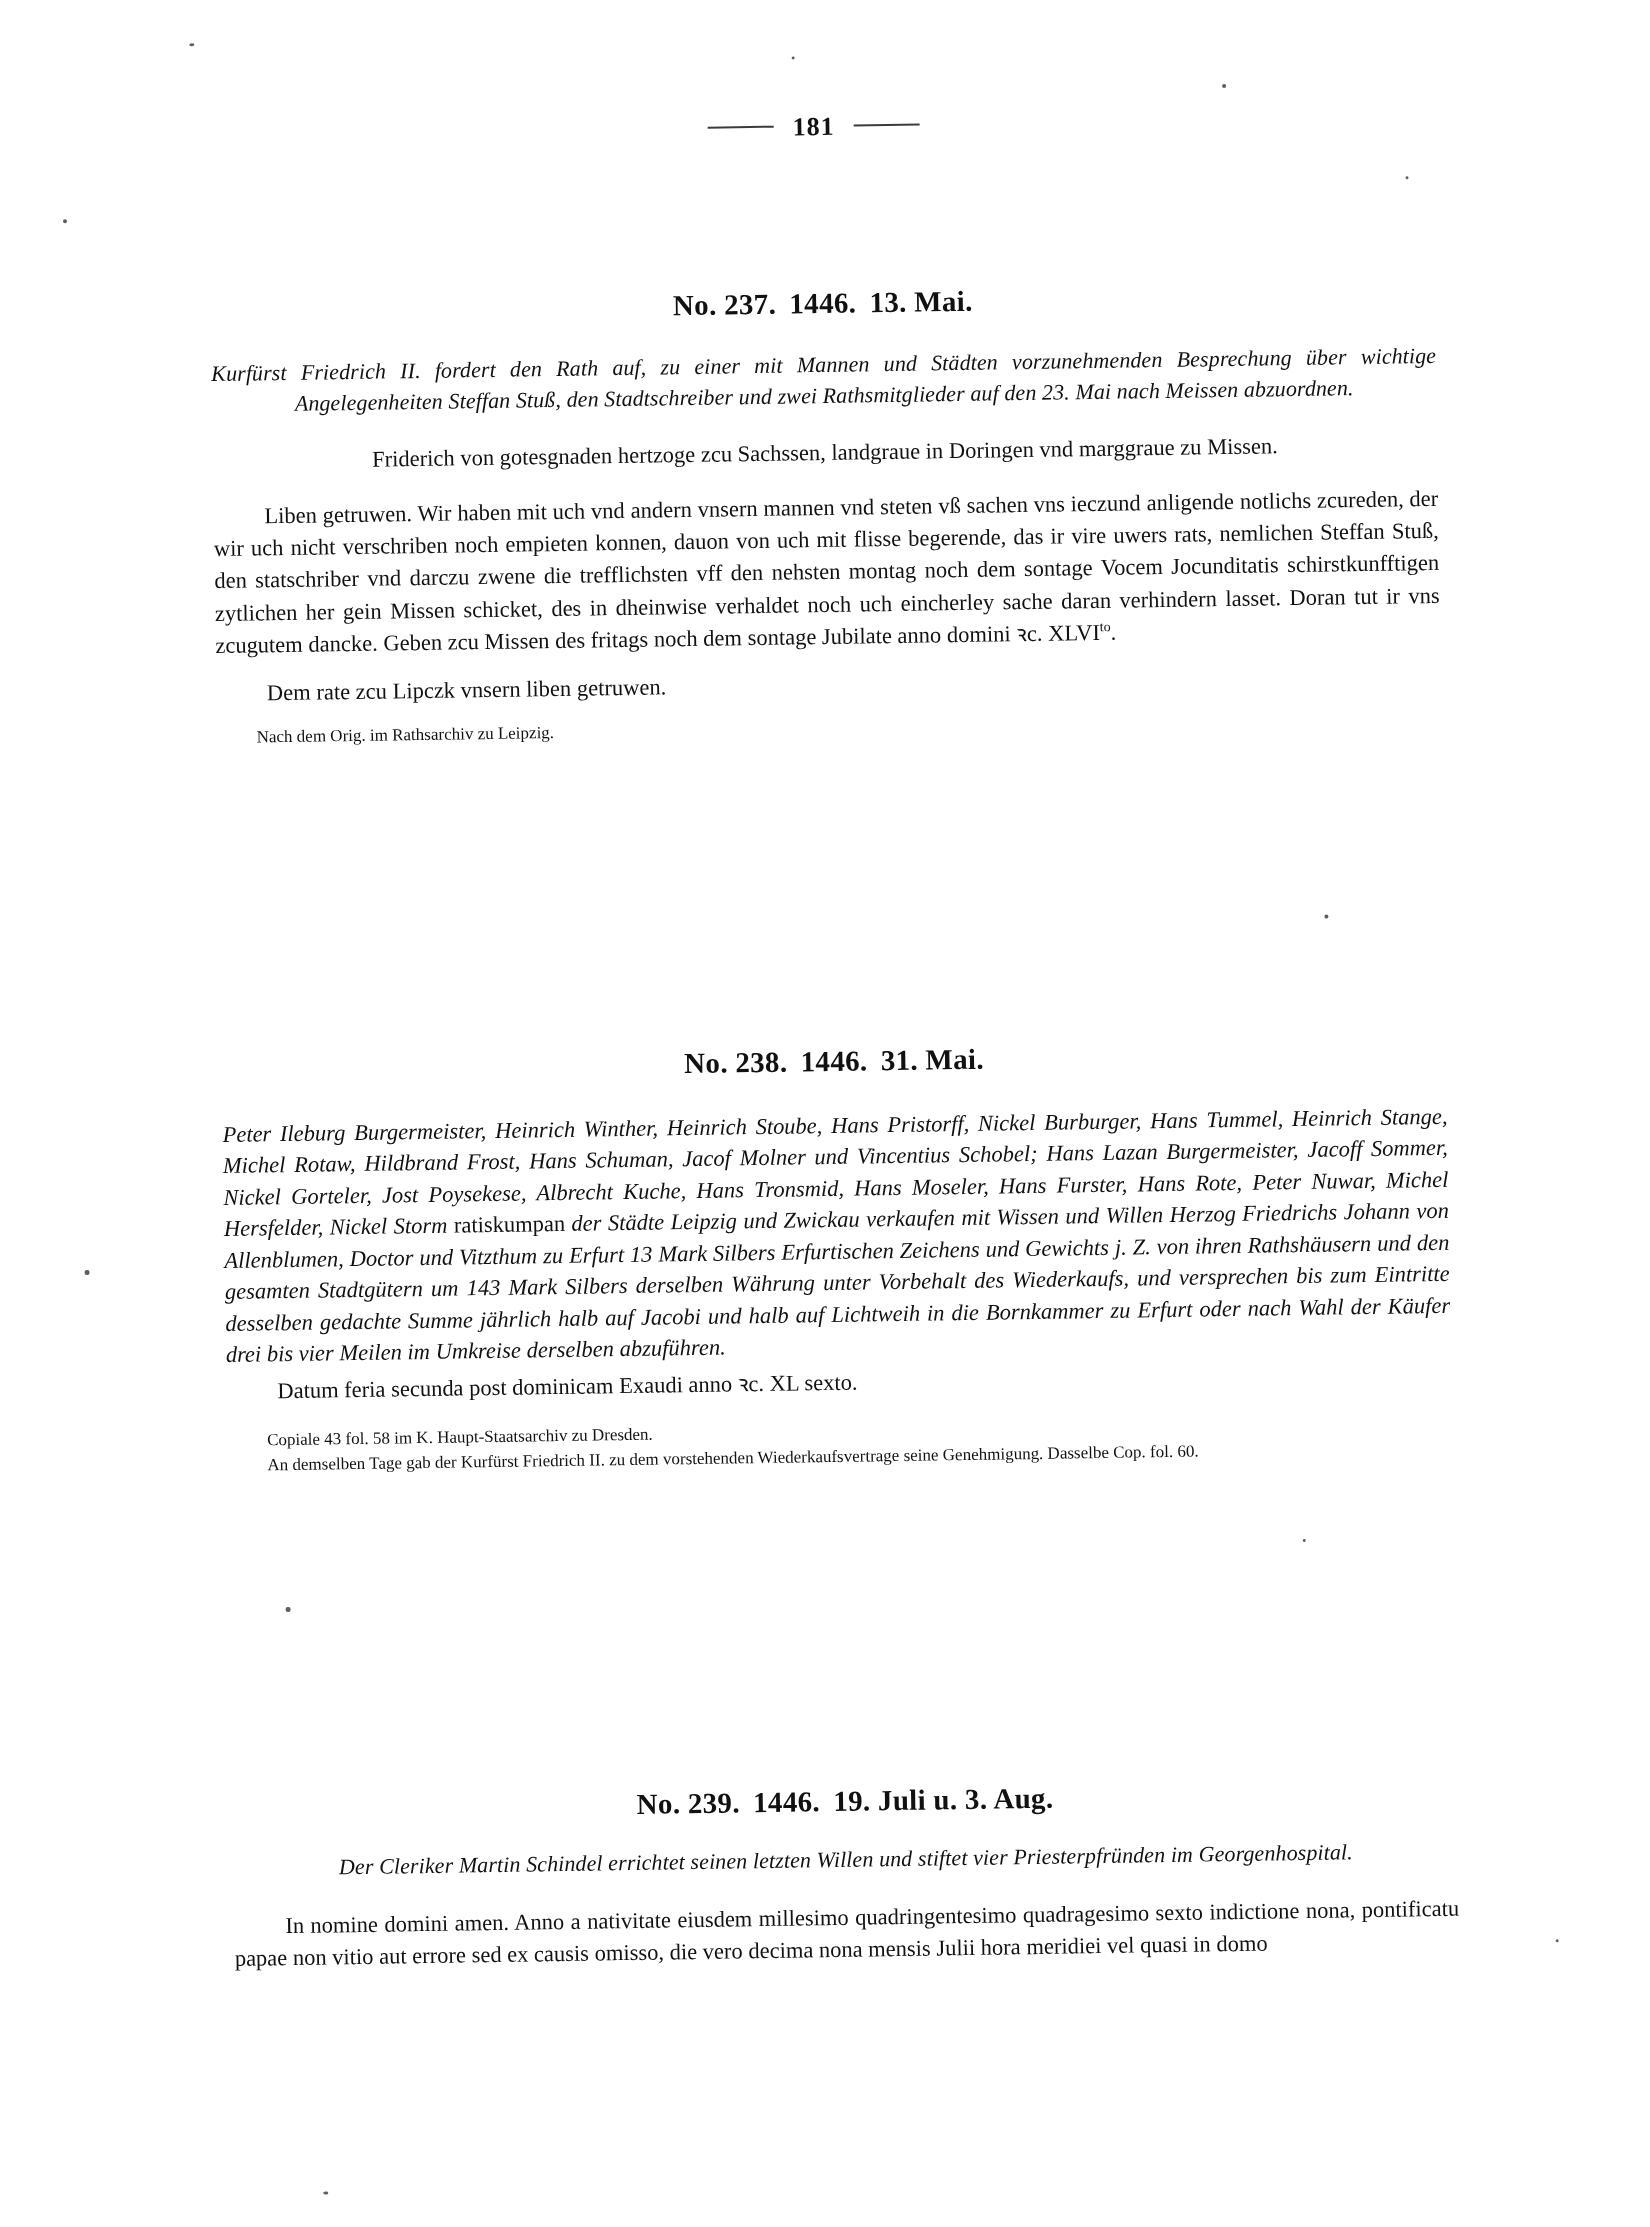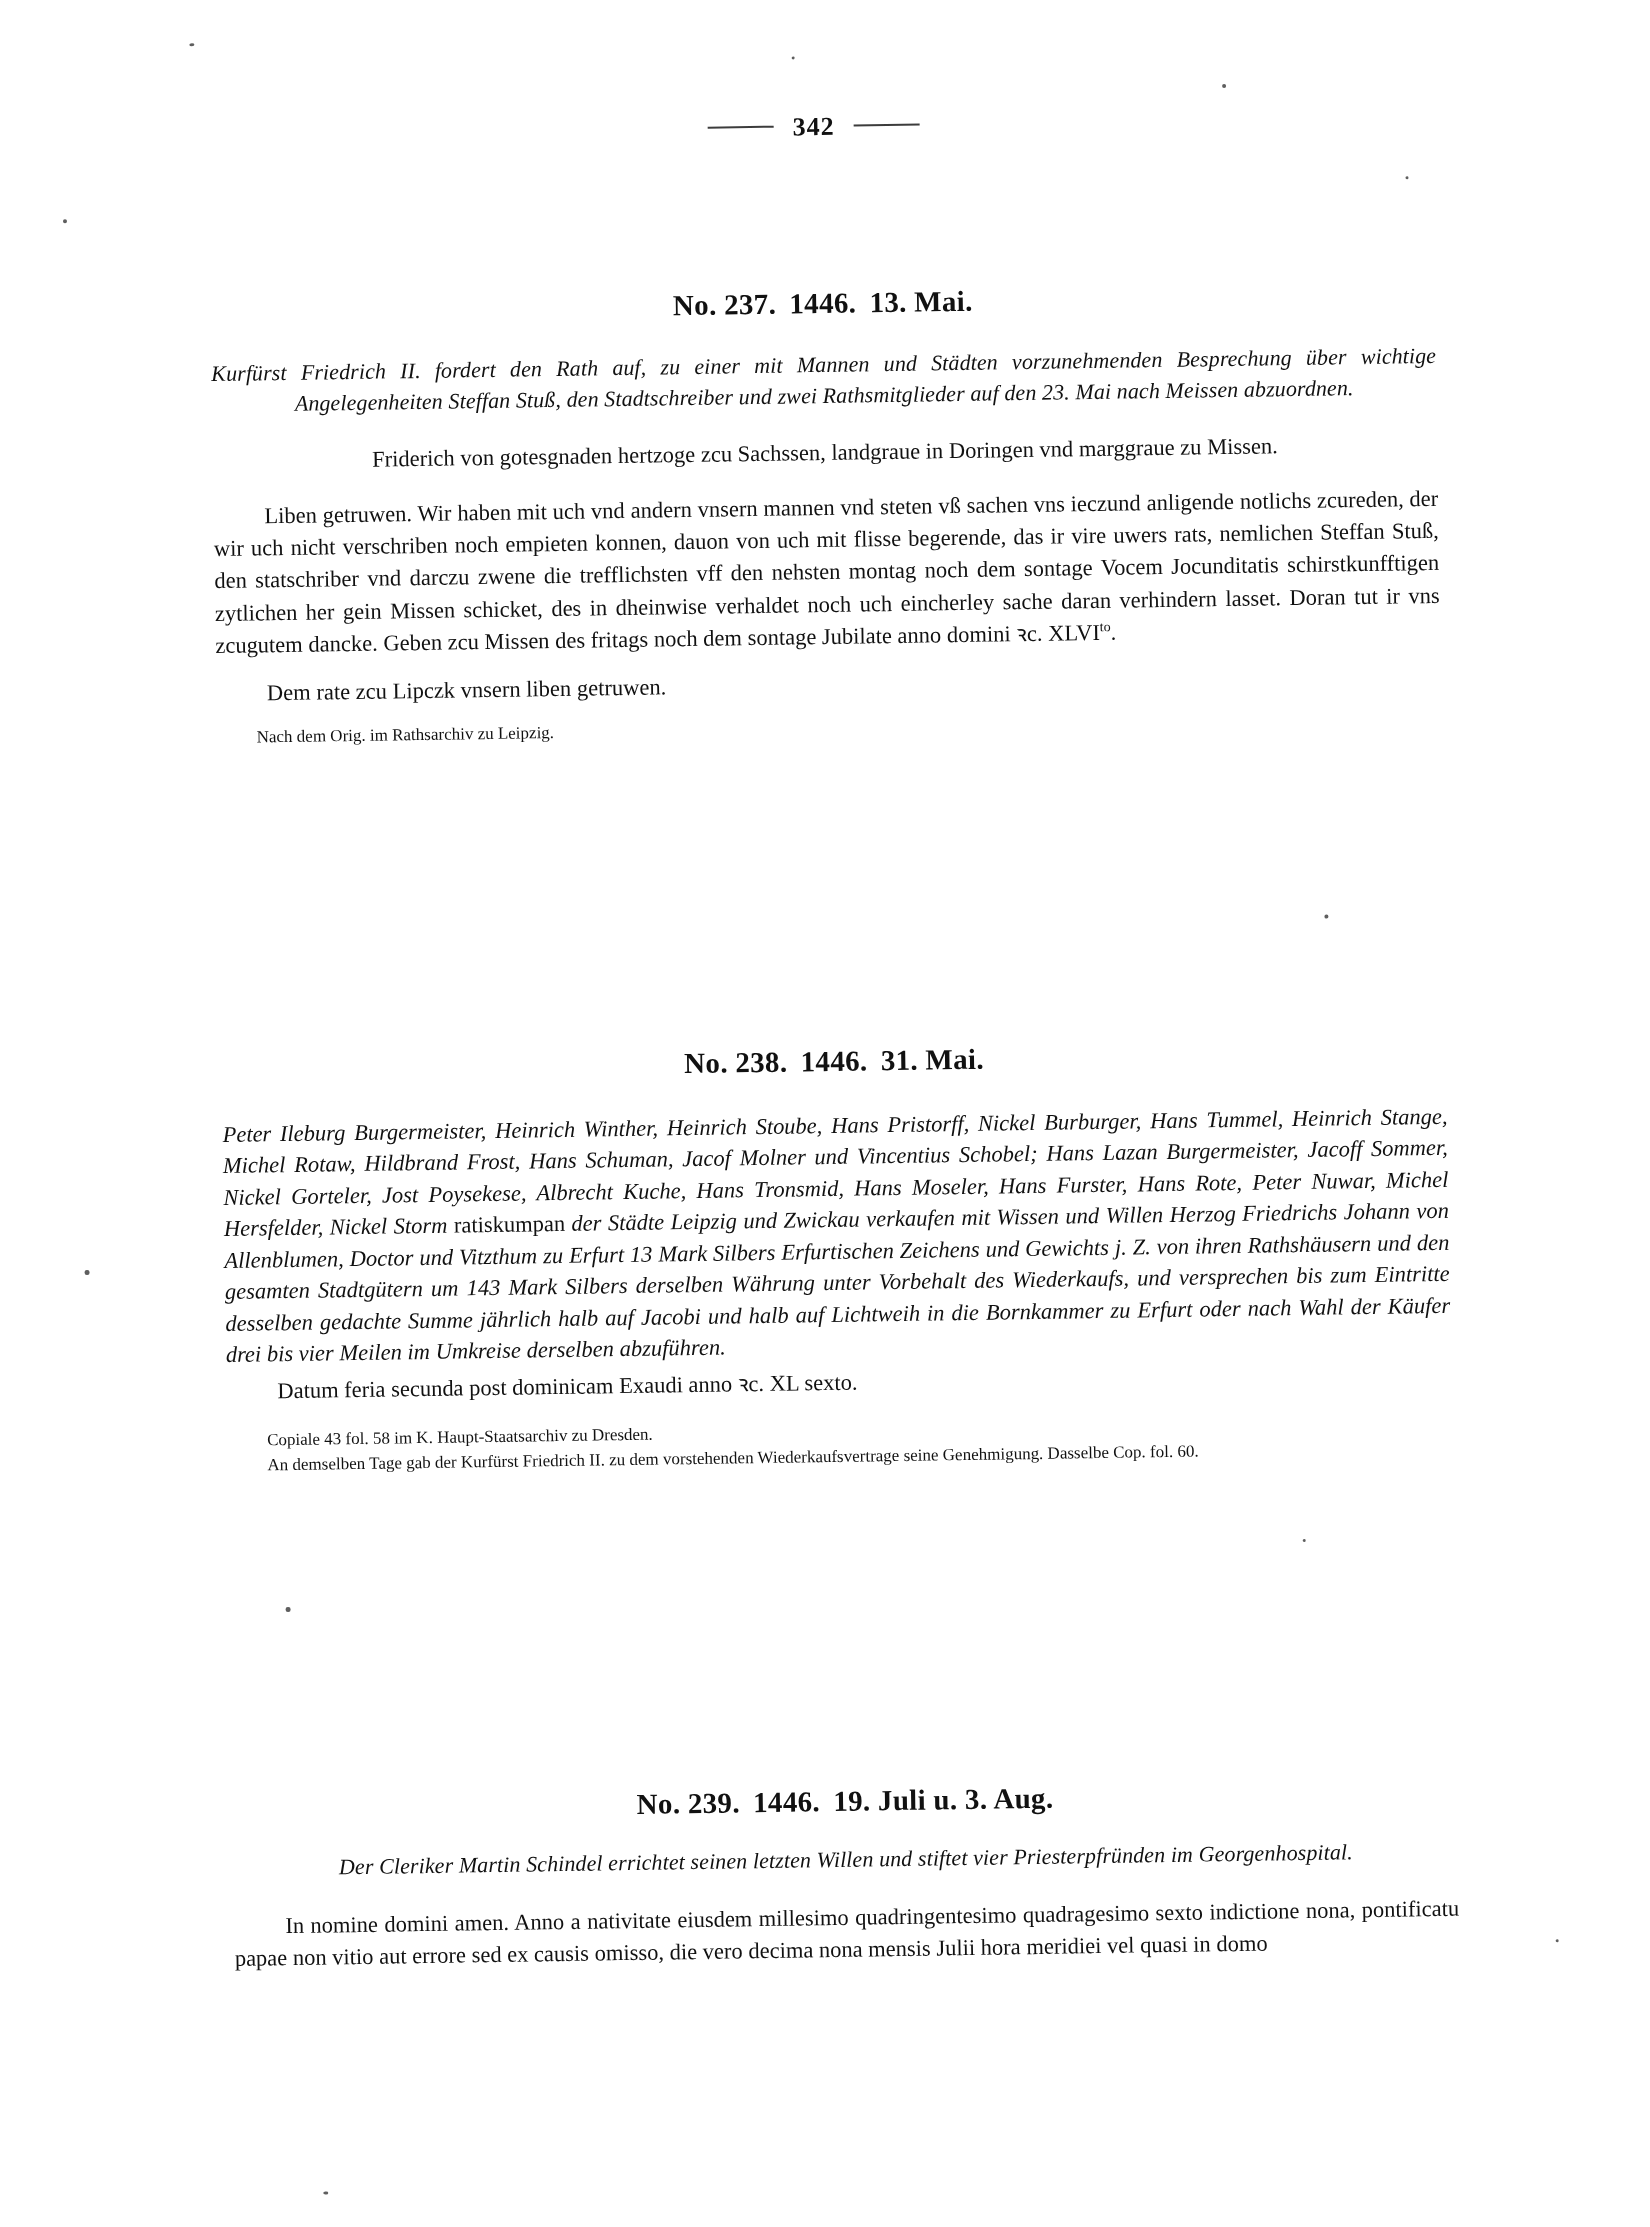--- a/index.html
+++ b/index.html
@@ -130,21 +130,21 @@
     border-radius: 50%;
     opacity: .75;
   }
 </style>
 </head>
 <body>
 
 <div id="page">
 
   <div class="folio">
-    <span class="rule left"></span><span>342</span><span class="rule right"></span>
+    <span class="rule left"></span><span>181</span><span class="rule right"></span>
   </div>
 
   <div class="col" style="top:287px;">
 
     <div class="charter-head">
       <span>No. 237.</span><span>1446.</span><span>13. Mai.</span>
     </div>
 
     <div class="regest justified" style="margin-top:29px;">Kurfürst Friedrich II. fordert den Rath auf, zu einer mit Mannen und Städten vorzunehmenden Besprechung über wichtige Angelegenheiten Steffan Stuß, den Stadtschreiber und zwei Rathsmitglieder auf den 23. Mai nach Meissen abzuordnen.</div>
 

